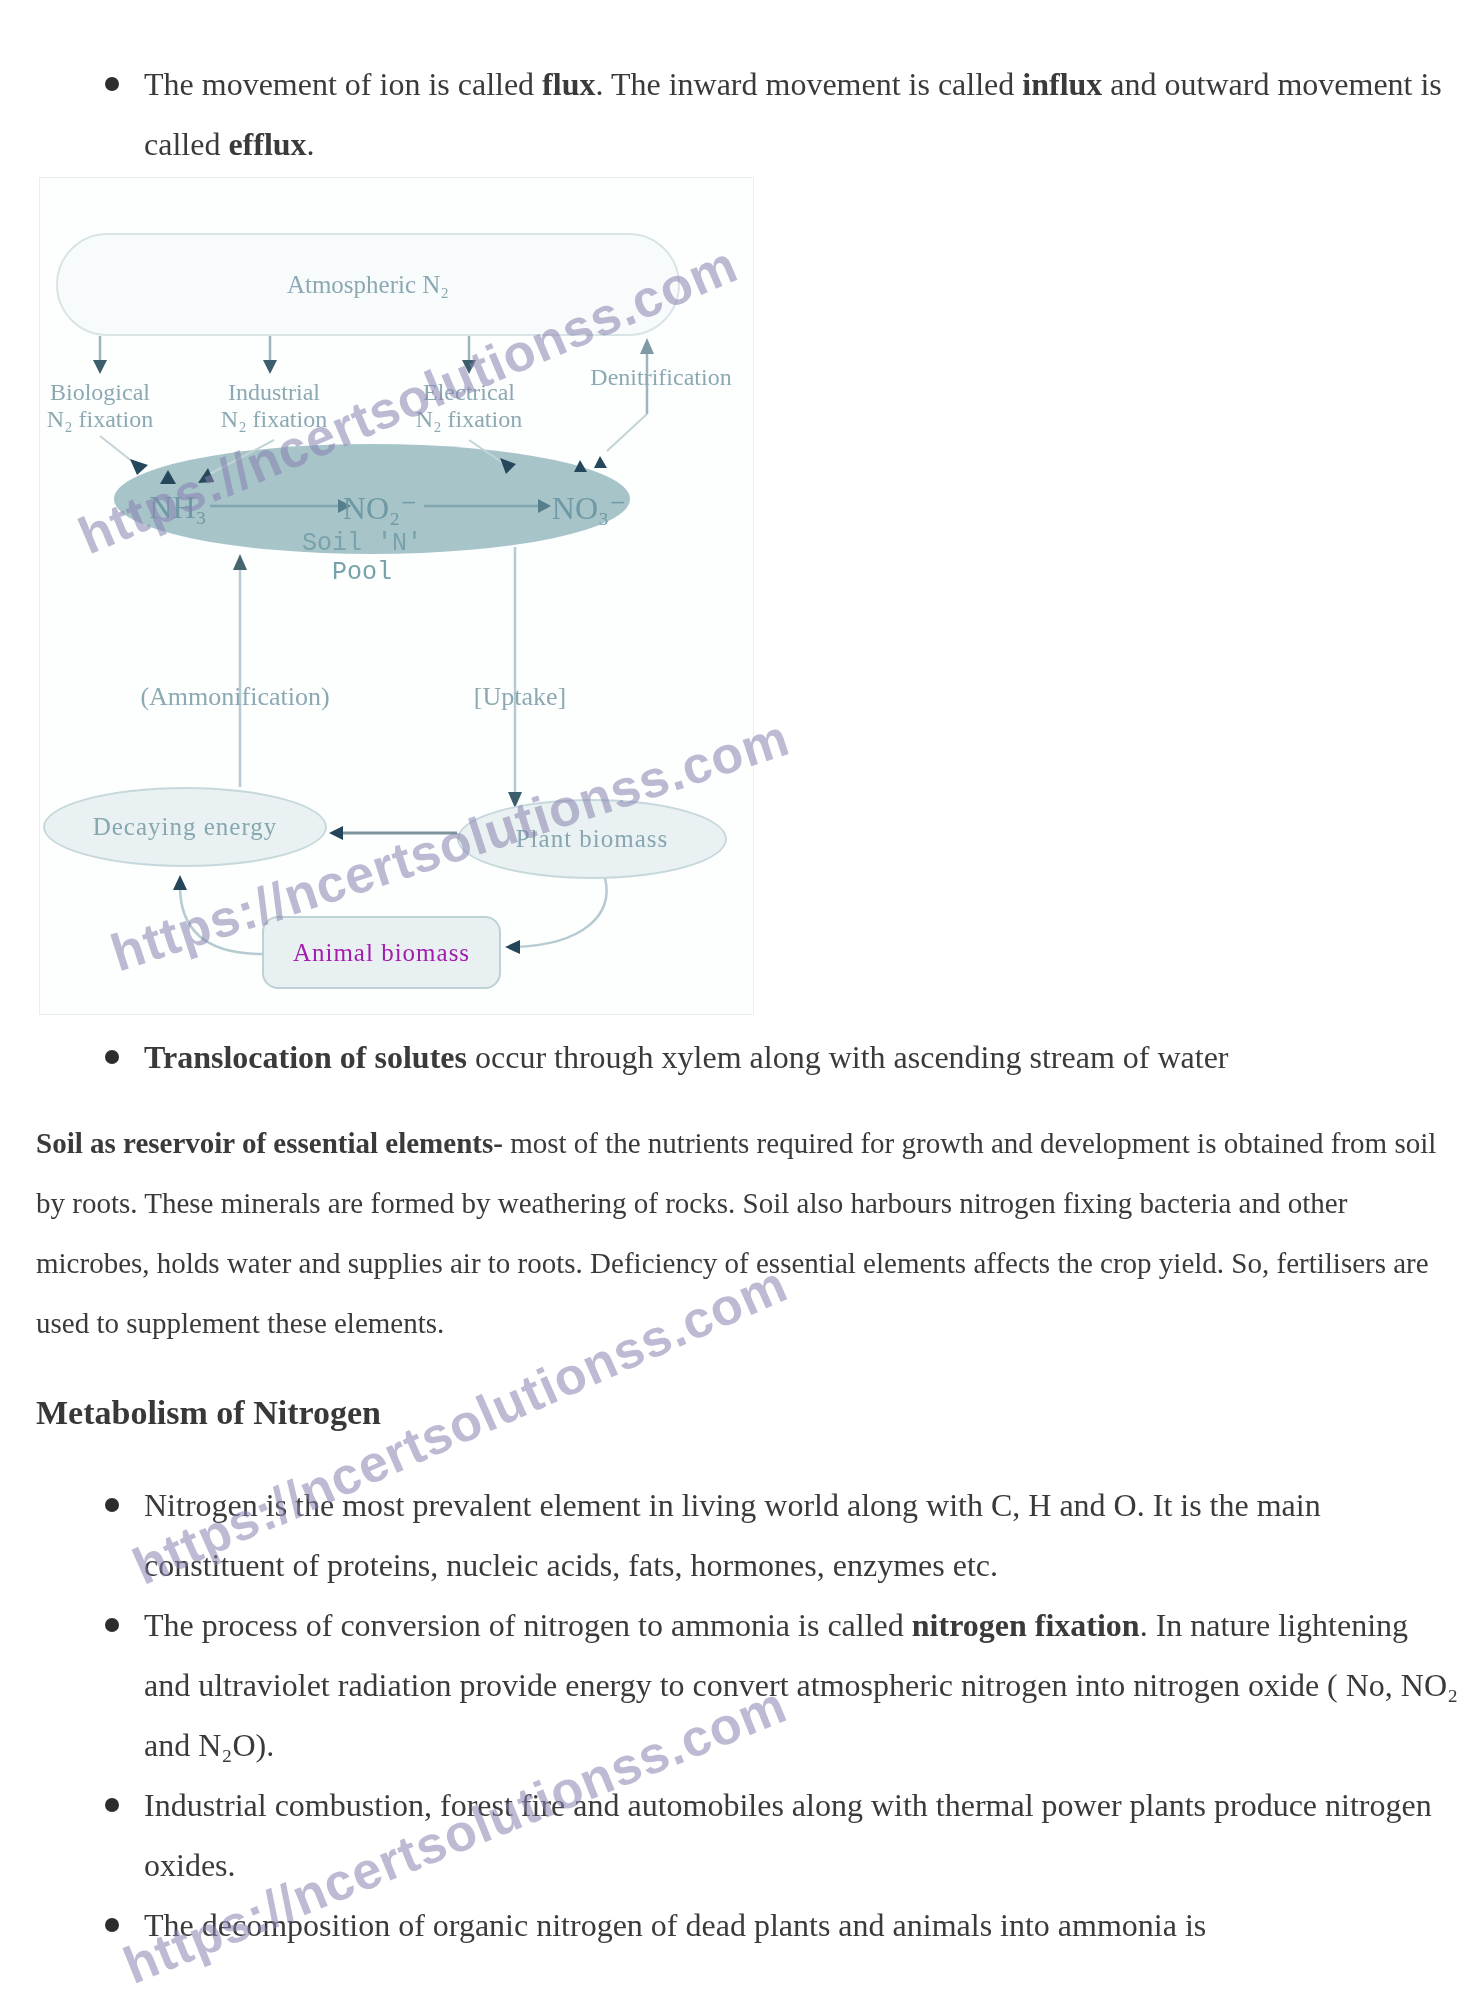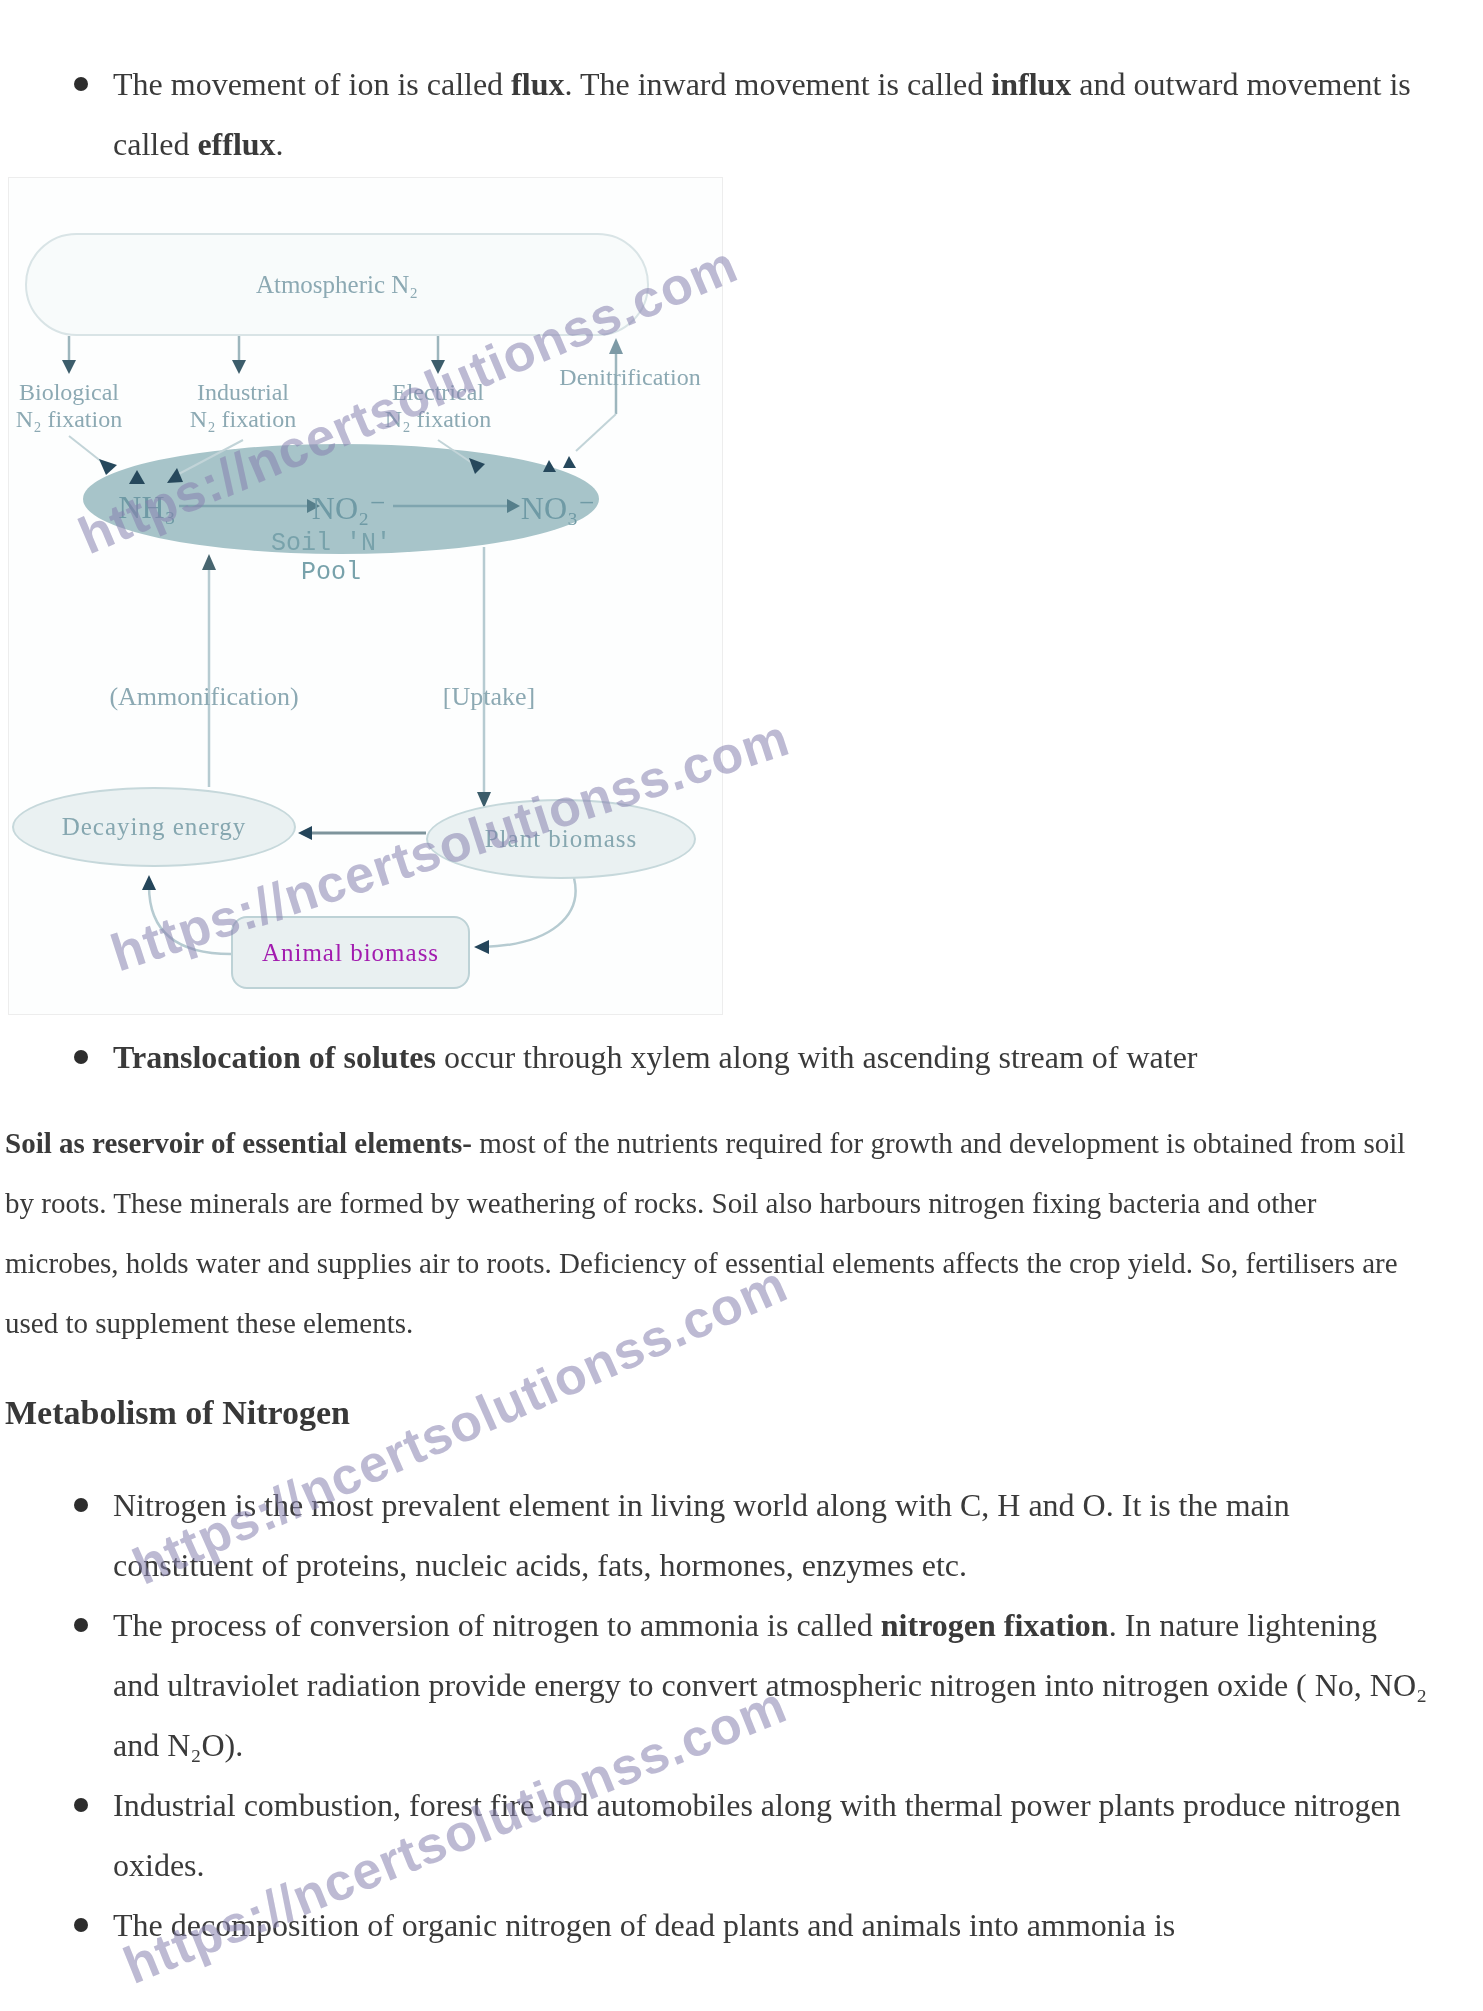--- a/index.html
+++ b/index.html
@@ -1,21 +1,21 @@
 <!DOCTYPE html>
 <html><head>
 <meta charset="utf-8">
 <style>
   html,body { margin:0; padding:0; }
   body {
     width:1483px; height:2011px; overflow:hidden; position:relative;
     background:#ffffff; color:#3a3a3a;
     font-family:"Liberation Serif","DejaVu Serif",serif;
   }
-  .content { padding-top:54px; }
+  .content { padding-top:54px;padding-left:31px; }
 
   
   ul.blist { list-style:none; margin:0; padding:0 0 0 113px; font-size:32px; line-height:60px; }
   ul.blist li { position:relative; max-width:1315px; }
   ul.blist li::before {
     content:""; position:absolute; left:-39px; top:23px;
     width:14px; height:14px; border-radius:50%; background:#2d2d2d;
   }
   ul.blist.mid { margin-top:12px; }
   ul.blist.bottom { margin-top:32px; }

